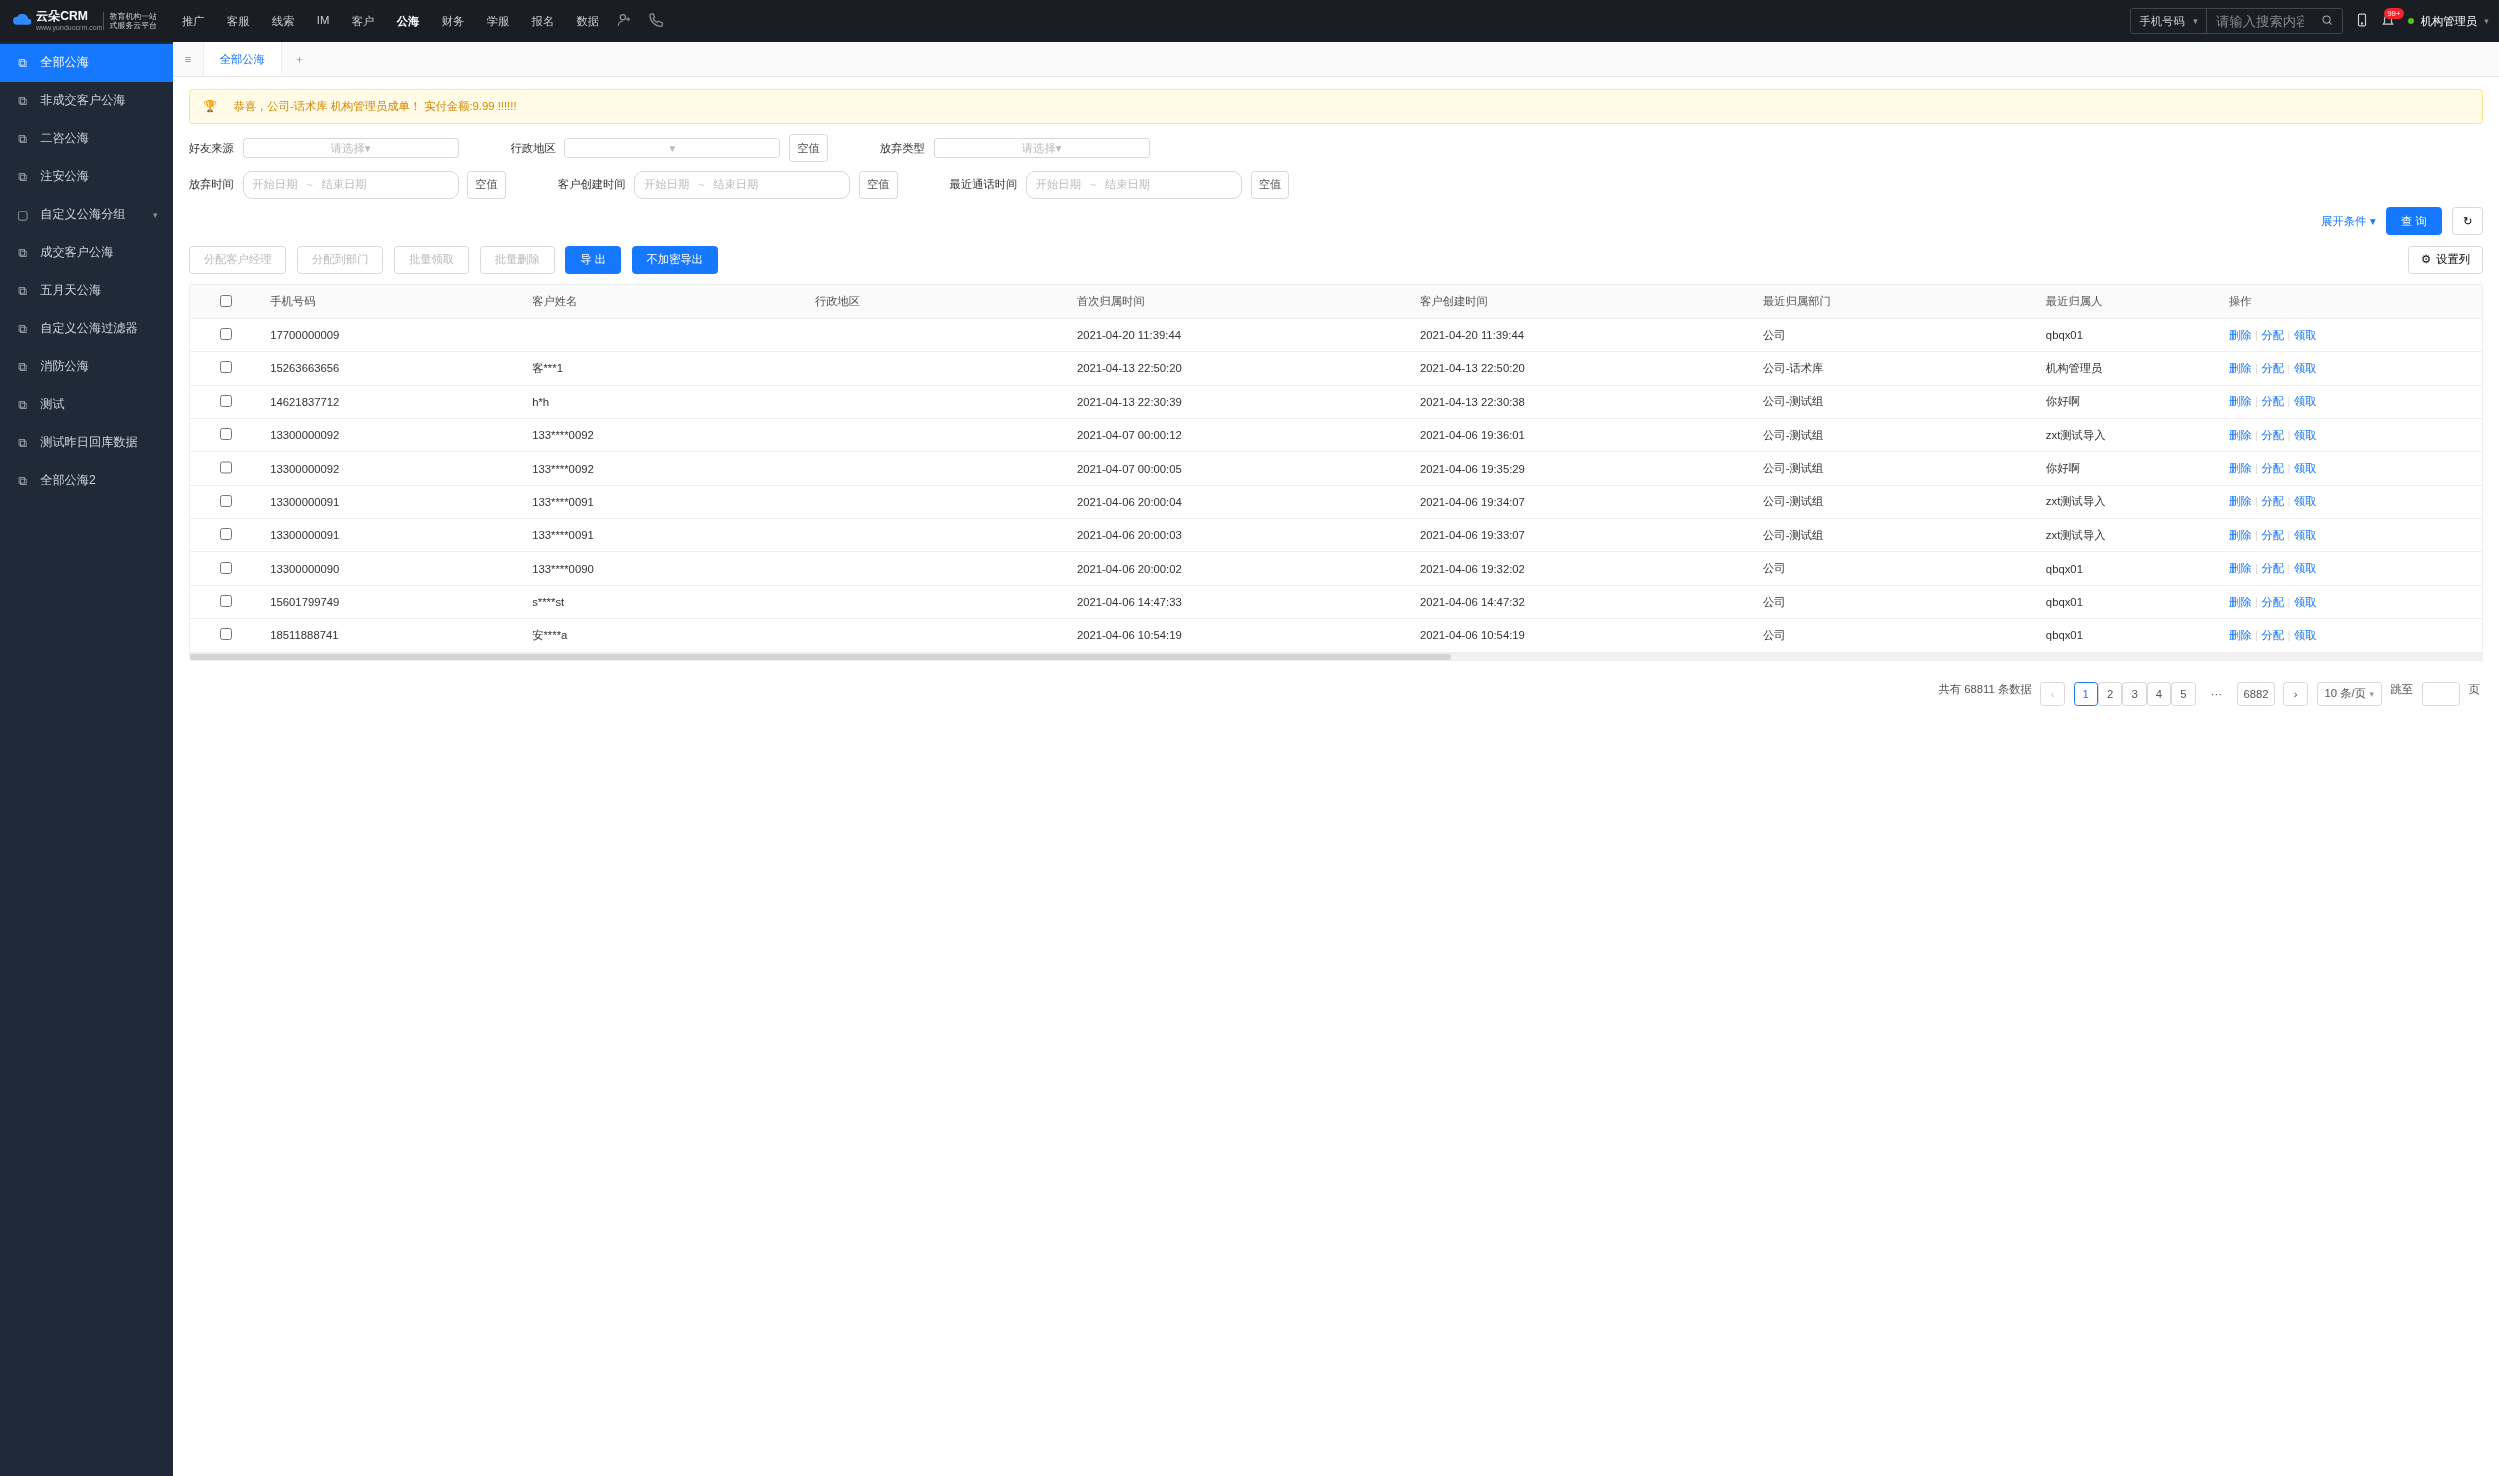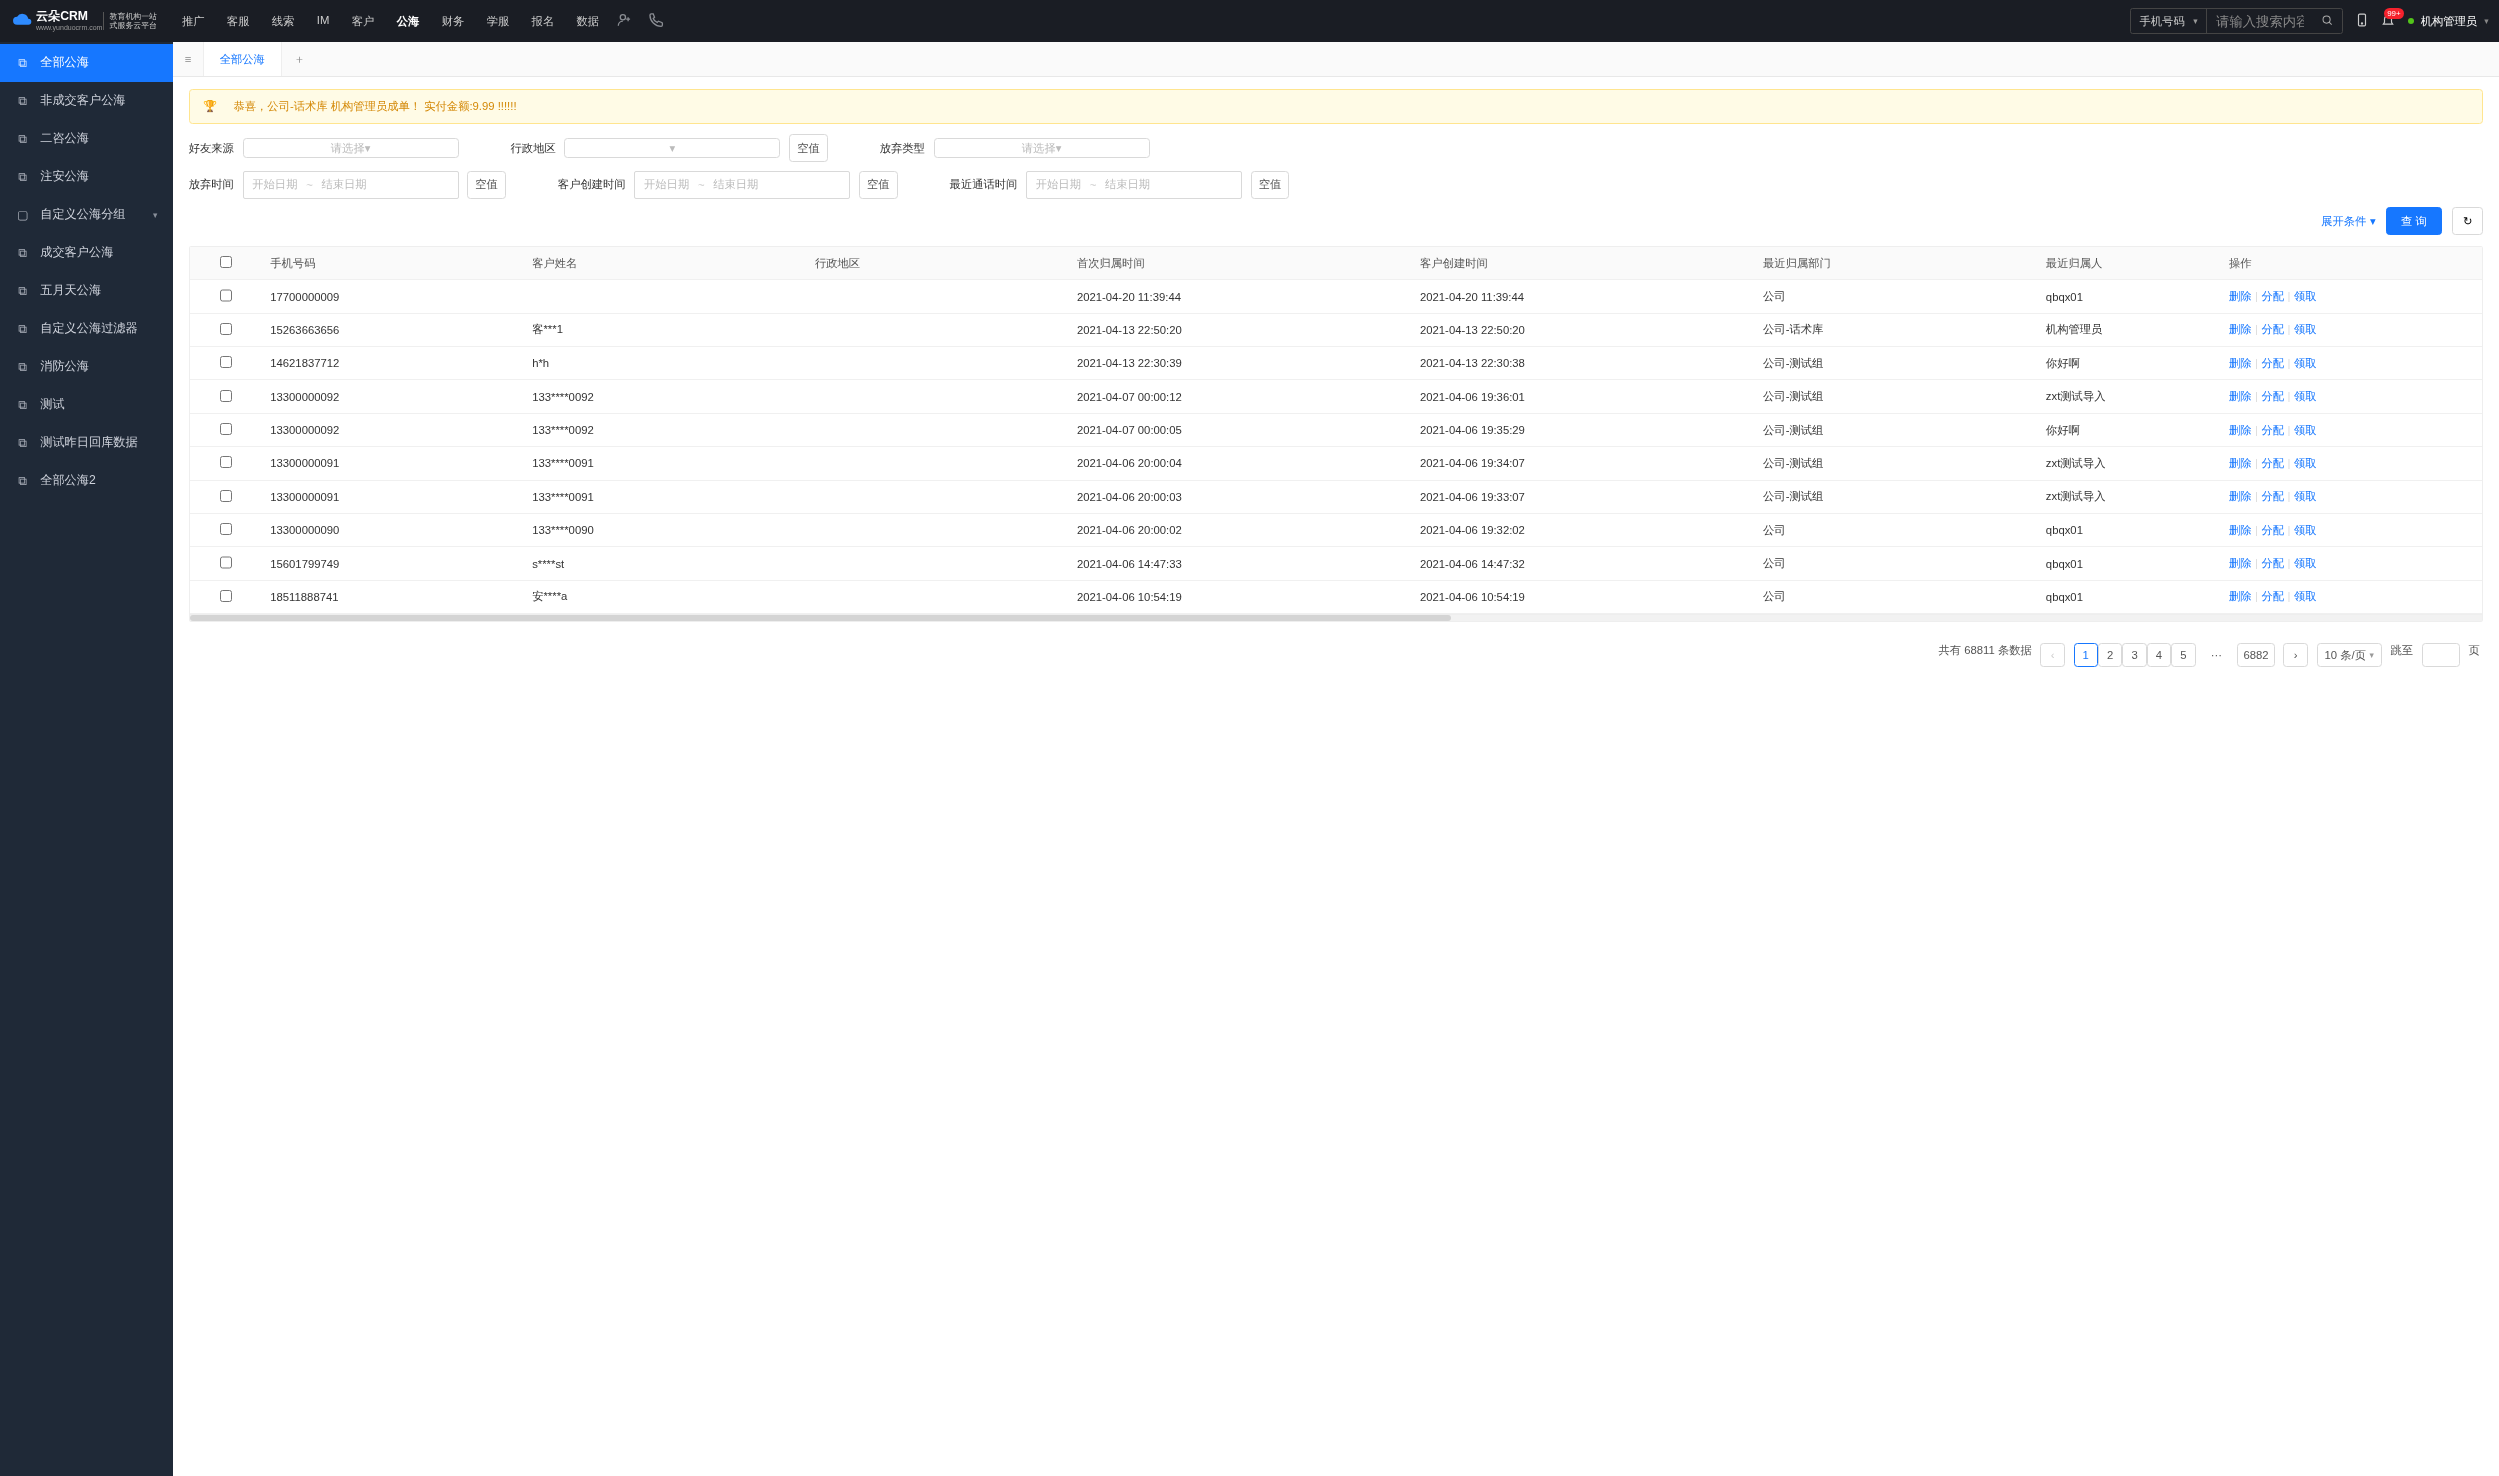--- a/index.html
+++ b/index.html
@@ -46,21 +46,21 @@
 
 .content { flex: 1; overflow: auto; padding: 12.2px 15.7px 8.7px; display: flex; flex-direction: column; gap: 10.5px; position: relative; }
 .banner { border: 0.9px solid #ffe58f; background: #fffbe6; border-radius: 3.5px; padding: 8.7px 14px; display: flex; align-items: center; gap: 15.7px; color: #d48806; }
 .banner .trophy { color: #faad14; }
 
 .filters { display: flex; flex-direction: column; gap: 8.7px; }
 .filter-row { display: flex; gap: 52px; flex-wrap: wrap; }
 .filter-item { display: flex; align-items: center; gap: 8.7px; }
 .filter-label { color: #333; font-size: 11.3px; text-align: right; }
 .sel { border: 0.9px solid #d9d9d9; border-radius: 3.5px; height: 20px; display: flex; align-items: center; padding: 0 8.7px; color: #bbb; min-width: 216px; justify-content: center; cursor: pointer; background:#fff; }
-.range { display: flex; align-items: center; border: 0.9px solid #d9d9d9; border-radius: 2px; height: 28px; padding: 0 8.7px; color: #bbb; gap: 8.7px; min-width: 216px; background:#fff; }
+.range { display: flex; align-items: center; border: 0.9px solid #d9d9d9; border-radius: 9px; height: 28px; padding: 0 8.7px; color: #bbb; gap: 8.7px; min-width: 216px; background:#fff; }
 .range span.sep { color: #ccc; }
 .nullbtn { border: 0.9px solid #d9d9d9; border-radius: 3.5px; height: 28px; padding: 0 7px; display: flex; align-items: center; color: #555; cursor: pointer; background:#fff; }
 
 .query-row { display: flex; justify-content: flex-end; align-items: center; gap: 10.5px; }
 .link-expand { color: #1677ff; cursor: pointer; display: flex; align-items: center; gap: 3.5px; }
 .btn { height: 28px; padding: 0 14px; border-radius: 3.5px; border: 0.9px solid #d9d9d9; background: #fff; cursor: pointer; display: inline-flex; align-items: center; font-size:11.3px; }
 .btn.primary { background: #1677ff; color: #fff; border-color: #1677ff; }
 .btn.disabled { color: #bbb; cursor: not-allowed; }
 .btn.iconbtn { width: 31px; justify-content: center; padding: 0; }
 
@@ -283,20 +283,33 @@
                 <span>展开条件</span>
                 <span>▾</span>
               </span>
             <button class="btn primary">查 询</button>
             <button class="btn iconbtn">
                 <span>↻</span>
               </button>
           </div>
         </div>
 
+        <div class="toolbar">
+          <button class="btn disabled">分配客户经理</button>
+          <button class="btn disabled">分配到部门</button>
+          <button class="btn disabled">批量领取</button>
+          <button class="btn disabled">批量删除</button>
+          <button class="btn primary">导 出</button>
+          <button class="btn primary">不加密导出</button>
+          <div class="spacer"></div>
+          <button class="btn settings">
+              <span>⚙</span>
+              <span>设置列</span>
+            </button>
+        </div>
 
         <div class="table-wrap">
           <table>
             <colgroup>
               <col style="width:31px">
                 <col style="width:113px">
                 <col style="width:122px">
                 <col style="width:113px">
               <col style="width:148px">
                 <col style="width:148px">

